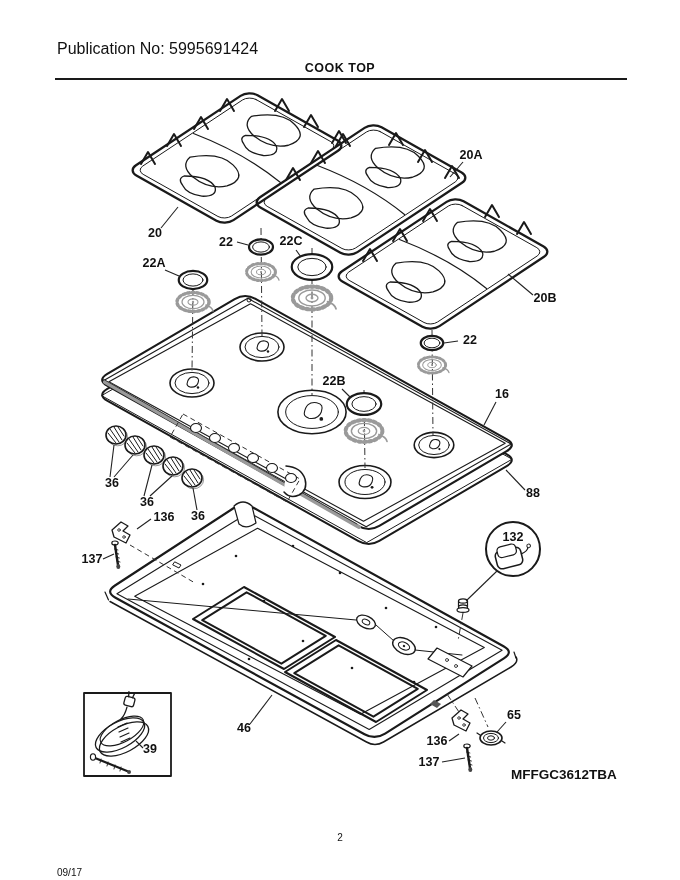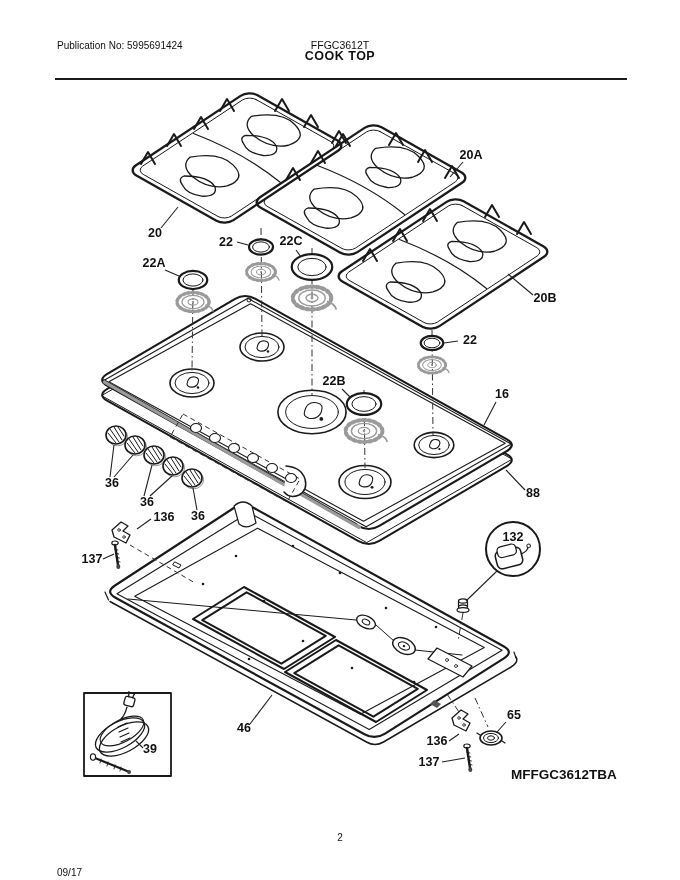--- a/index.html
+++ b/index.html
@@ -1,39 +1,38 @@
 <!DOCTYPE html>
 <html style="--line: #1a1a1a; --gray: #9a9a9a; --paper: #ffffff;"><head>
 <meta charset="utf-8">
 <style>
   :root{ --line:#1a1a1a; --gray:#9a9a9a; --paper:#ffffff; }
   html,body{margin:0;padding:0;background:#888;}
   .page{position:relative;width:680px;height:880px;background:var(--paper);margin:0 auto;overflow:hidden;
         font-family:"Liberation Sans",sans-serif;color:#111;}
-  .hdr-pub{position:absolute;left:57px;top:40px;font-size:10px;}
+  .hdr-pub{position:absolute;left:57px;top:40px;font-size:16px;}
   .hdr-model{position:absolute;left:0;right:0;top:39px;text-align:center;font-size:10.5px;}
-  .hdr-title{position:absolute;left:0;right:0;top:49px;text-align:center;font-size:12.5px;font-weight:bold;letter-spacing:.5px;}
+  .hdr-title{position:absolute;left:0;right:0;top:61px;text-align:center;font-size:12.5px;font-weight:bold;letter-spacing:.5px;}
   .hdr-rule{position:absolute;left:55px;top:78px;width:572px;height:2px;background:var(--line);}
   .ftr-date{position:absolute;left:57px;top:832px;font-size:10px;margin-top:35px;}
   .ftr-page{position:absolute;left:0;right:0;top:832px;text-align:center;font-size:10px;}
   svg text{font-family:"Liberation Sans",sans-serif;font-weight:bold;fill:#111;}
   .k{stroke:var(--line);fill:none;stroke-linejoin:round;stroke-linecap:round;}
   .kw{stroke:var(--line);fill:#fff;stroke-linejoin:round;stroke-linecap:round;}
   .g{stroke:var(--gray);fill:none;stroke-linecap:round;}
   .gw{stroke:var(--gray);fill:#ececec;}
   .dd{stroke:#333;stroke-width:1;fill:none;stroke-dasharray:7 3 1.5 3;}
   .ds{stroke:#333;stroke-width:1;fill:none;stroke-dasharray:5 3.5;}
   .ld{stroke:#222;stroke-width:1.1;fill:none;}
 </style>
 </head>
 <body>
 
 <div class="page">
   <div class="hdr-pub">Publication No: 5995691424</div>
-  <div class="hdr-model">FFGC3612T</div>
   <div class="hdr-title">COOK TOP</div>
   <div class="hdr-rule"></div>
 
   <svg width="680" height="880" viewBox="0 0 680 880" style="position:absolute;left:0;top:0;">
     <defs>
       <g id="lam">
           <path class="k" d="M-7,1 L0,-11 L7,1" stroke-width="2" vector-effect="non-scaling-stroke"></path>
         </g>
       <g id="grate-art">
         <rect class="k" x="-56" y="-73" width="112" height="146" rx="10" stroke-width="2.3" vector-effect="non-scaling-stroke"></rect>

